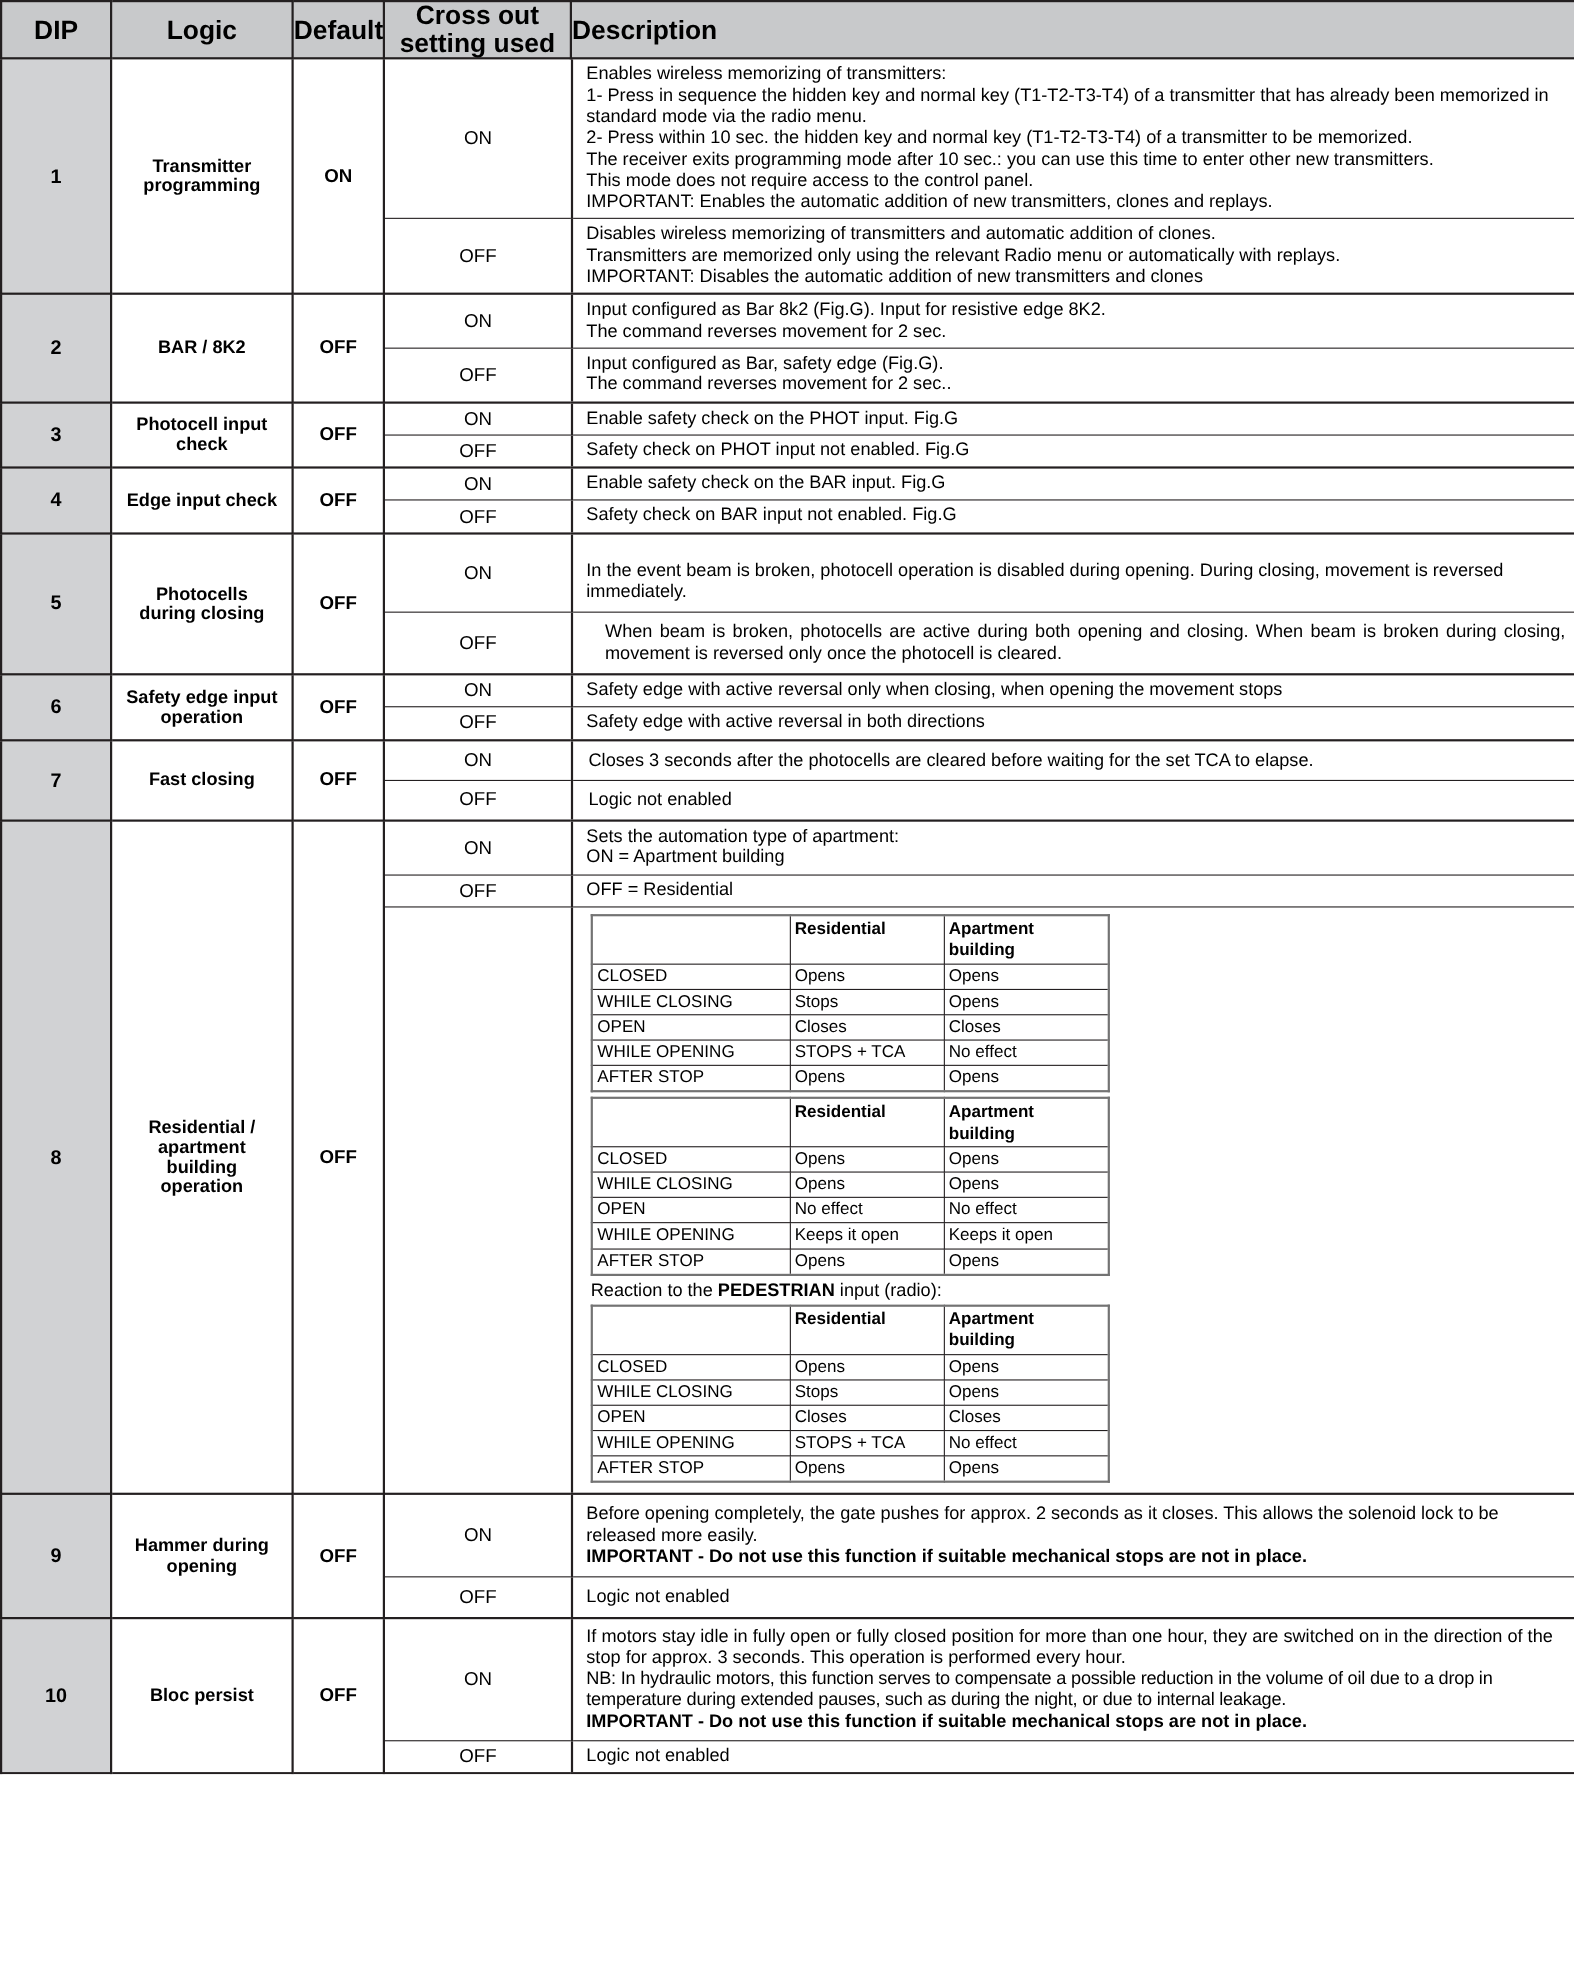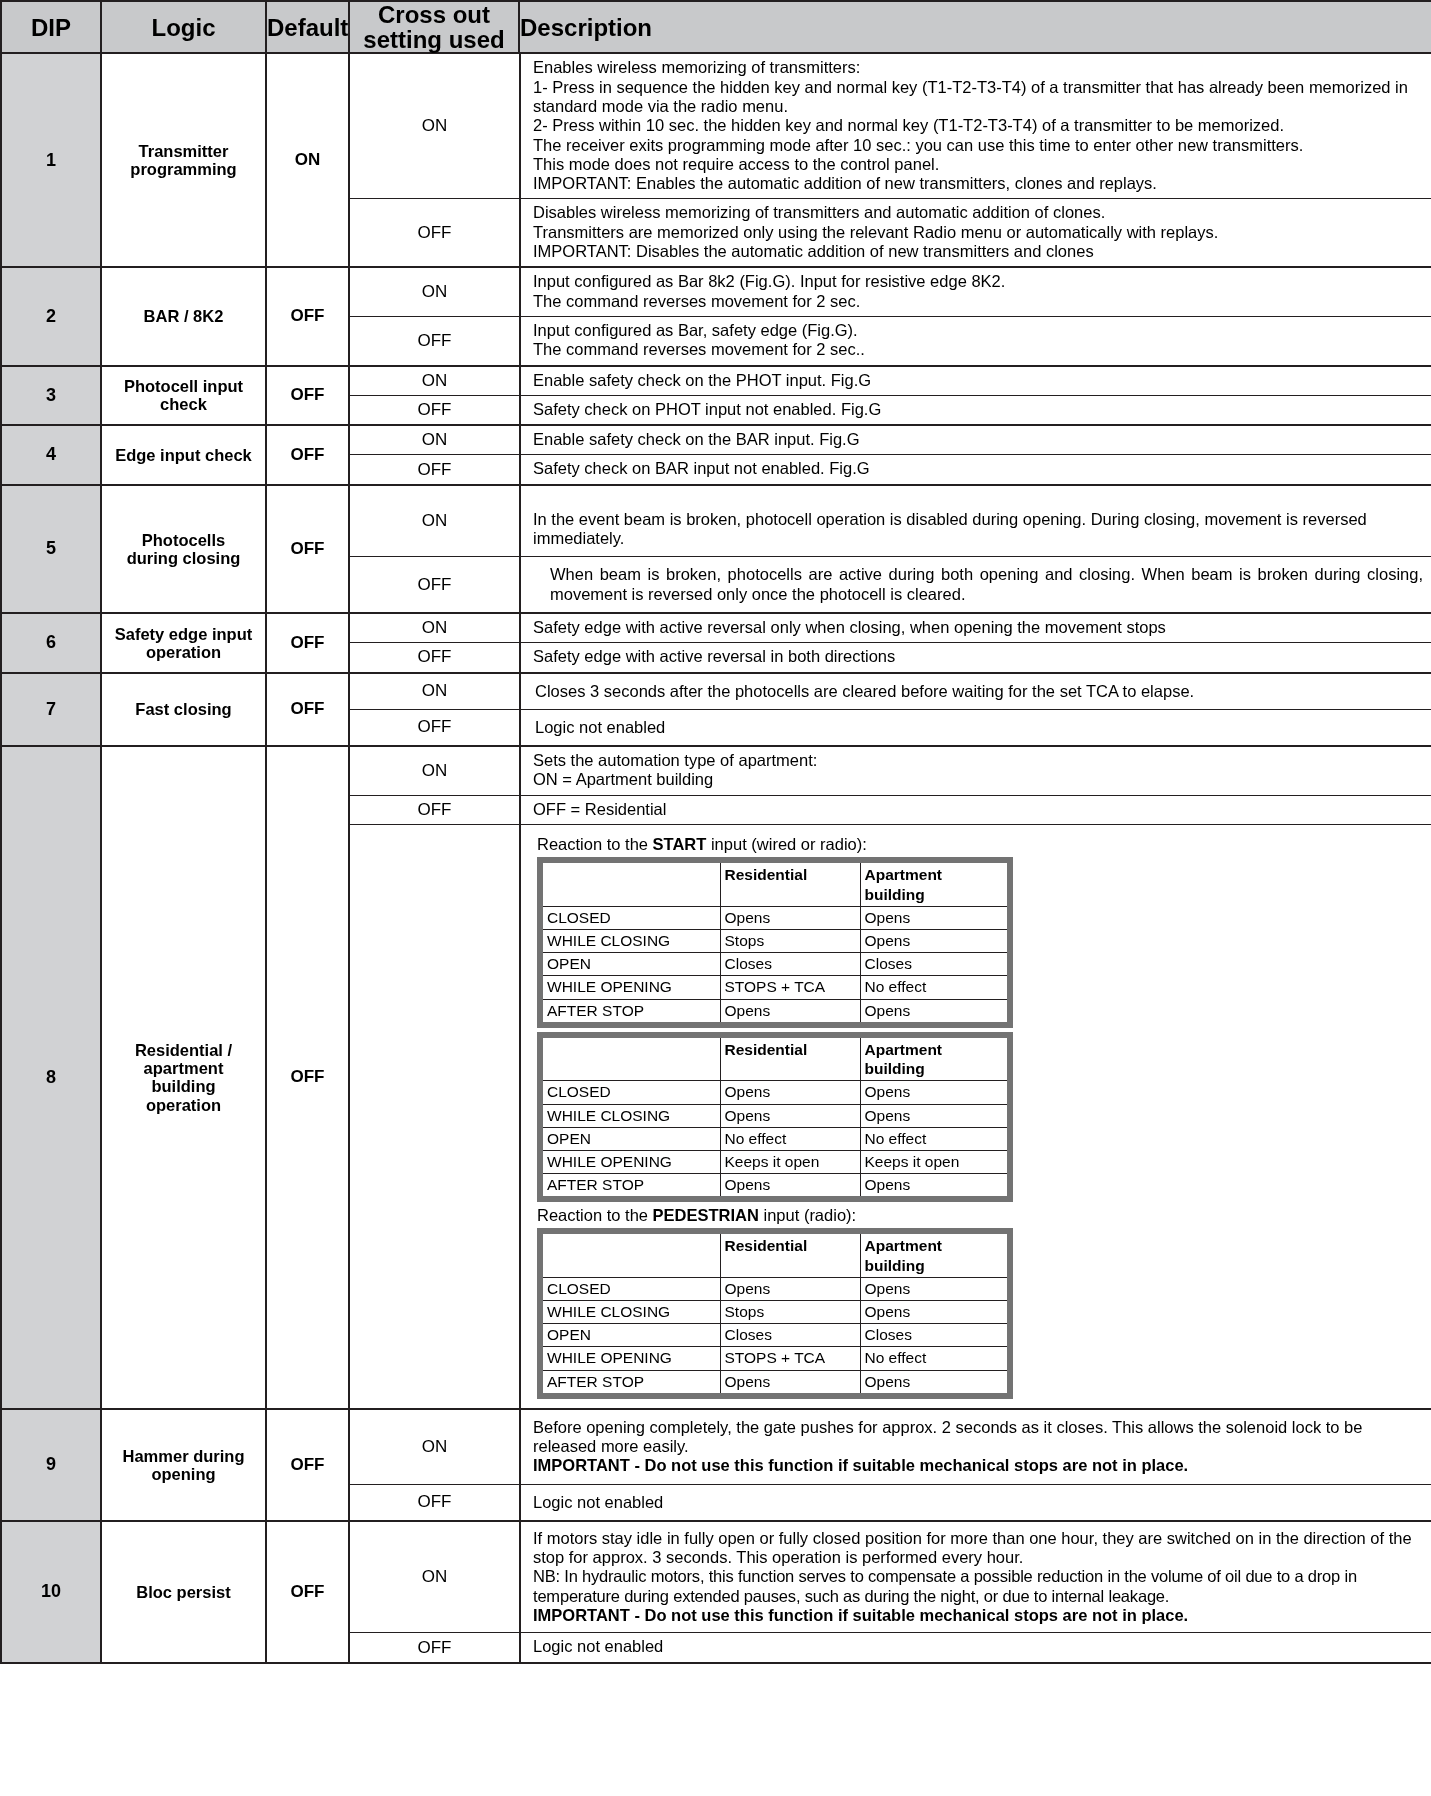--- a/index.html
+++ b/index.html
@@ -99,21 +99,21 @@
   
   .reaction-label {
     font-size: 16.5px;
     margin: 4px 0 3px 4px;
   }
   table.react {
     border-collapse: collapse;
     width: 470px;
     margin: 0 0 4px 4px;
     table-layout: fixed;
-    border: 6px solid #737373;
+    border: 2px solid #737373;
   }
   table.react td, table.react th {
     border: 1.4px solid #231f20;
     font-size: 15.5px;
     padding: 2px 4px;
     text-align: left;
     font-weight: normal;
     height: 21px;
   }
   table.react th {
@@ -372,23 +372,20 @@
             </td>
           </tr>
           <tr>
             <td class="cross">OFF</td>
             <td class="desc">OFF = Residential</td>
           </tr>
           <tr>
             <td class="cross"></td>
             <td class="desc" style="padding-top:6px">
 
-              <div class="reaction-label">
-                <span>Reaction to the </span><b>START</b><span> input (wired or radio):</span>
-              </div>
               <table class="react">
                 <colgroup>
                       <col class="r-state">
                       <col class="r-res">
                       <col class="r-apt">
                     </colgroup>
                 <tbody>
                       <tr>
                   <th class="react-head-cell"></th>
                   <th class="react-head-cell">Residential</th>

